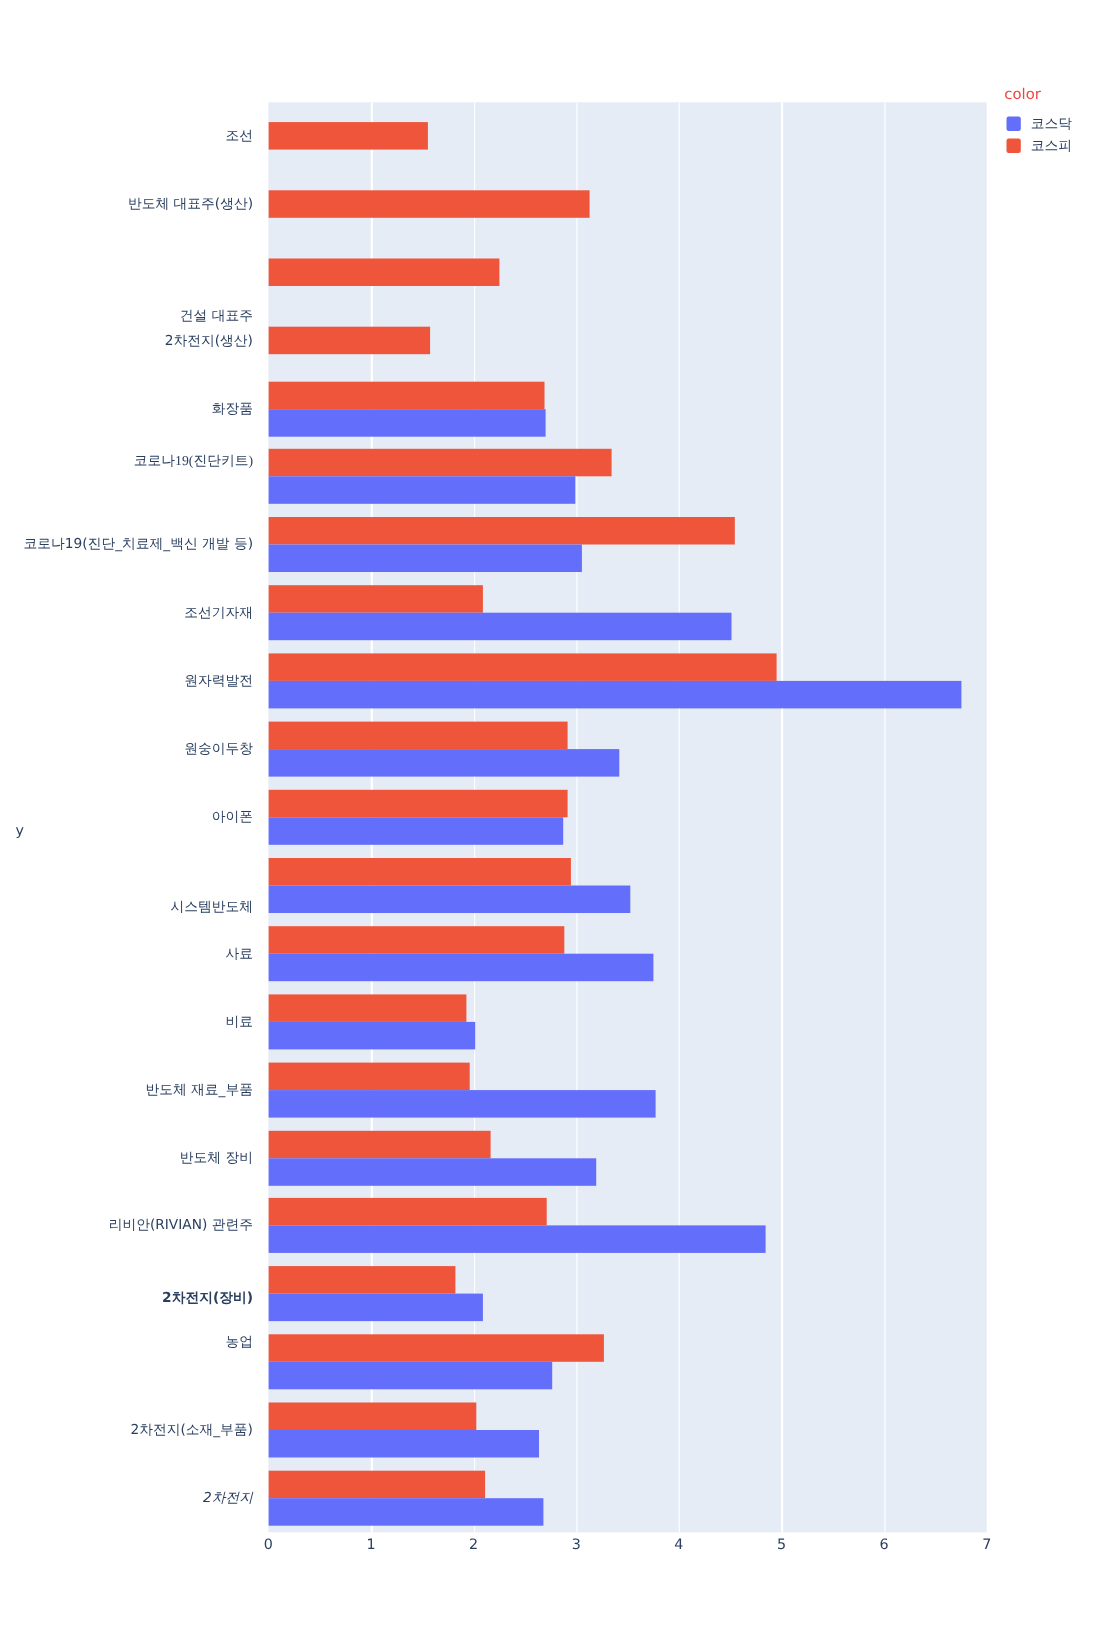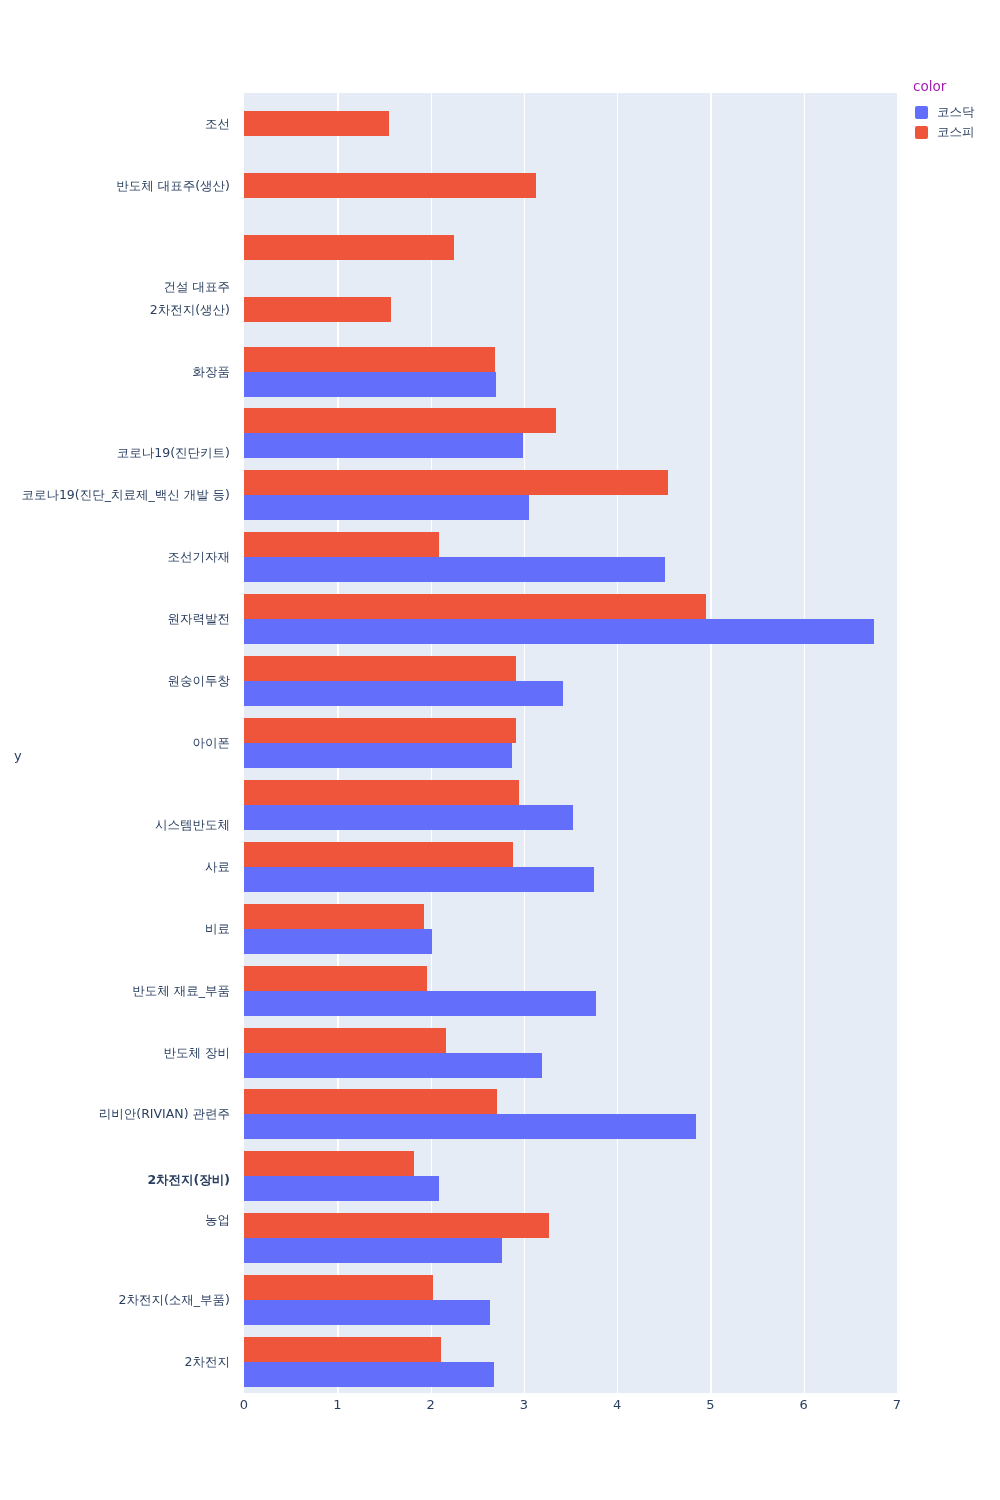--- a/index.html
+++ b/index.html
@@ -103,21 +103,21 @@
   }
   
   #legend {
     position: absolute;
     left: 913px;
     top: 78px;
     width: 84px;
   }
   #legend-title {
     font-size: 13.5px;
-    color: #a21caf;
+    color: #ef4444;
     margin-bottom: 8px;
   }
   .legend-item {
     display: flex;
     align-items: center;
     height: 20px;
     margin-left: 2px;
   }
   .legend-swatch {
     width: 13px;
@@ -184,36 +184,36 @@
       <div class="bar kospi" title="2차전지 코스피 2.11" style="width: 196.833px; top: 1244.05px;"></div>
       <div class="bar kosdaq" title="2차전지 코스닥 2.68" style="width: 250.006px; top: 1269.05px;"></div>
     </div>
 
   <div id="ylabels">
       <div class="ylabel" style="top: 30.9524px;">조선</div>
       <div class="ylabel" style="top: 92.8571px;">반도체 대표주(생산)</div>
       <div class="ylabel" style="top: 170px; margin-top: 24px;">건설 대표주</div>
       <div class="ylabel" style="top: 216.667px; text-align: right;">2차전지(생산)</div>
       <div class="ylabel" style="top: 278.571px; text-align: center;">화장품</div>
-      <div class="ylabel" style="top: 360px;">코로나19(진단키트)</div>
+      <div class="ylabel" style="top: 326px; font-family: Liberation Serif, serif;">코로나19(진단키트)</div>
       <div class="ylabel" style="top: 402.381px;">코로나19(진단_치료제_백신 개발 등)</div>
       <div class="ylabel" style="top: 464.286px;">조선기자재</div>
       <div class="ylabel" style="top: 526.19px;">원자력발전</div>
       <div class="ylabel" style="top: 588.095px;">원숭이두창</div>
       <div class="ylabel" style="top: 650px;">아이폰</div>
       <div class="ylabel" style="top: 732px;">시스템반도체</div>
       <div class="ylabel" style="top: 773.81px;">사료</div>
       <div class="ylabel" style="top: 835.714px;">비료</div>
       <div class="ylabel" style="top: 897.619px;">반도체 재료_부품</div>
       <div class="ylabel" style="top: 959.524px;">반도체 장비</div>
       <div class="ylabel" style="top: 1021.43px;">리비안(RIVIAN) 관련주</div>
       <div class="ylabel" style="top: 1083.33px; margin-top: 44px;">농업</div>
       <div class="ylabel" style="top: 1087px; font-weight: bold;">2차전지(장비)</div>
       <div class="ylabel" style="top: 1207.14px;">2차전지(소재_부품)</div>
-      <div class="ylabel" style="top: 1269.05px;">2차전지</div>
+      <div class="ylabel" style="top: 1269.05px; font-style: italic;">2차전지</div>
     </div>
 
   <div id="ytitle">y</div>
 
   <div id="xlabels">
       <div class="xlabel" style="left: 244px;">0</div>
       <div class="xlabel" style="left: 337.286px;">1</div>
       <div class="xlabel" style="left: 430.571px;">2</div>
       <div class="xlabel" style="left: 523.857px;">3</div>
       <div class="xlabel" style="left: 617.143px;">4</div>

